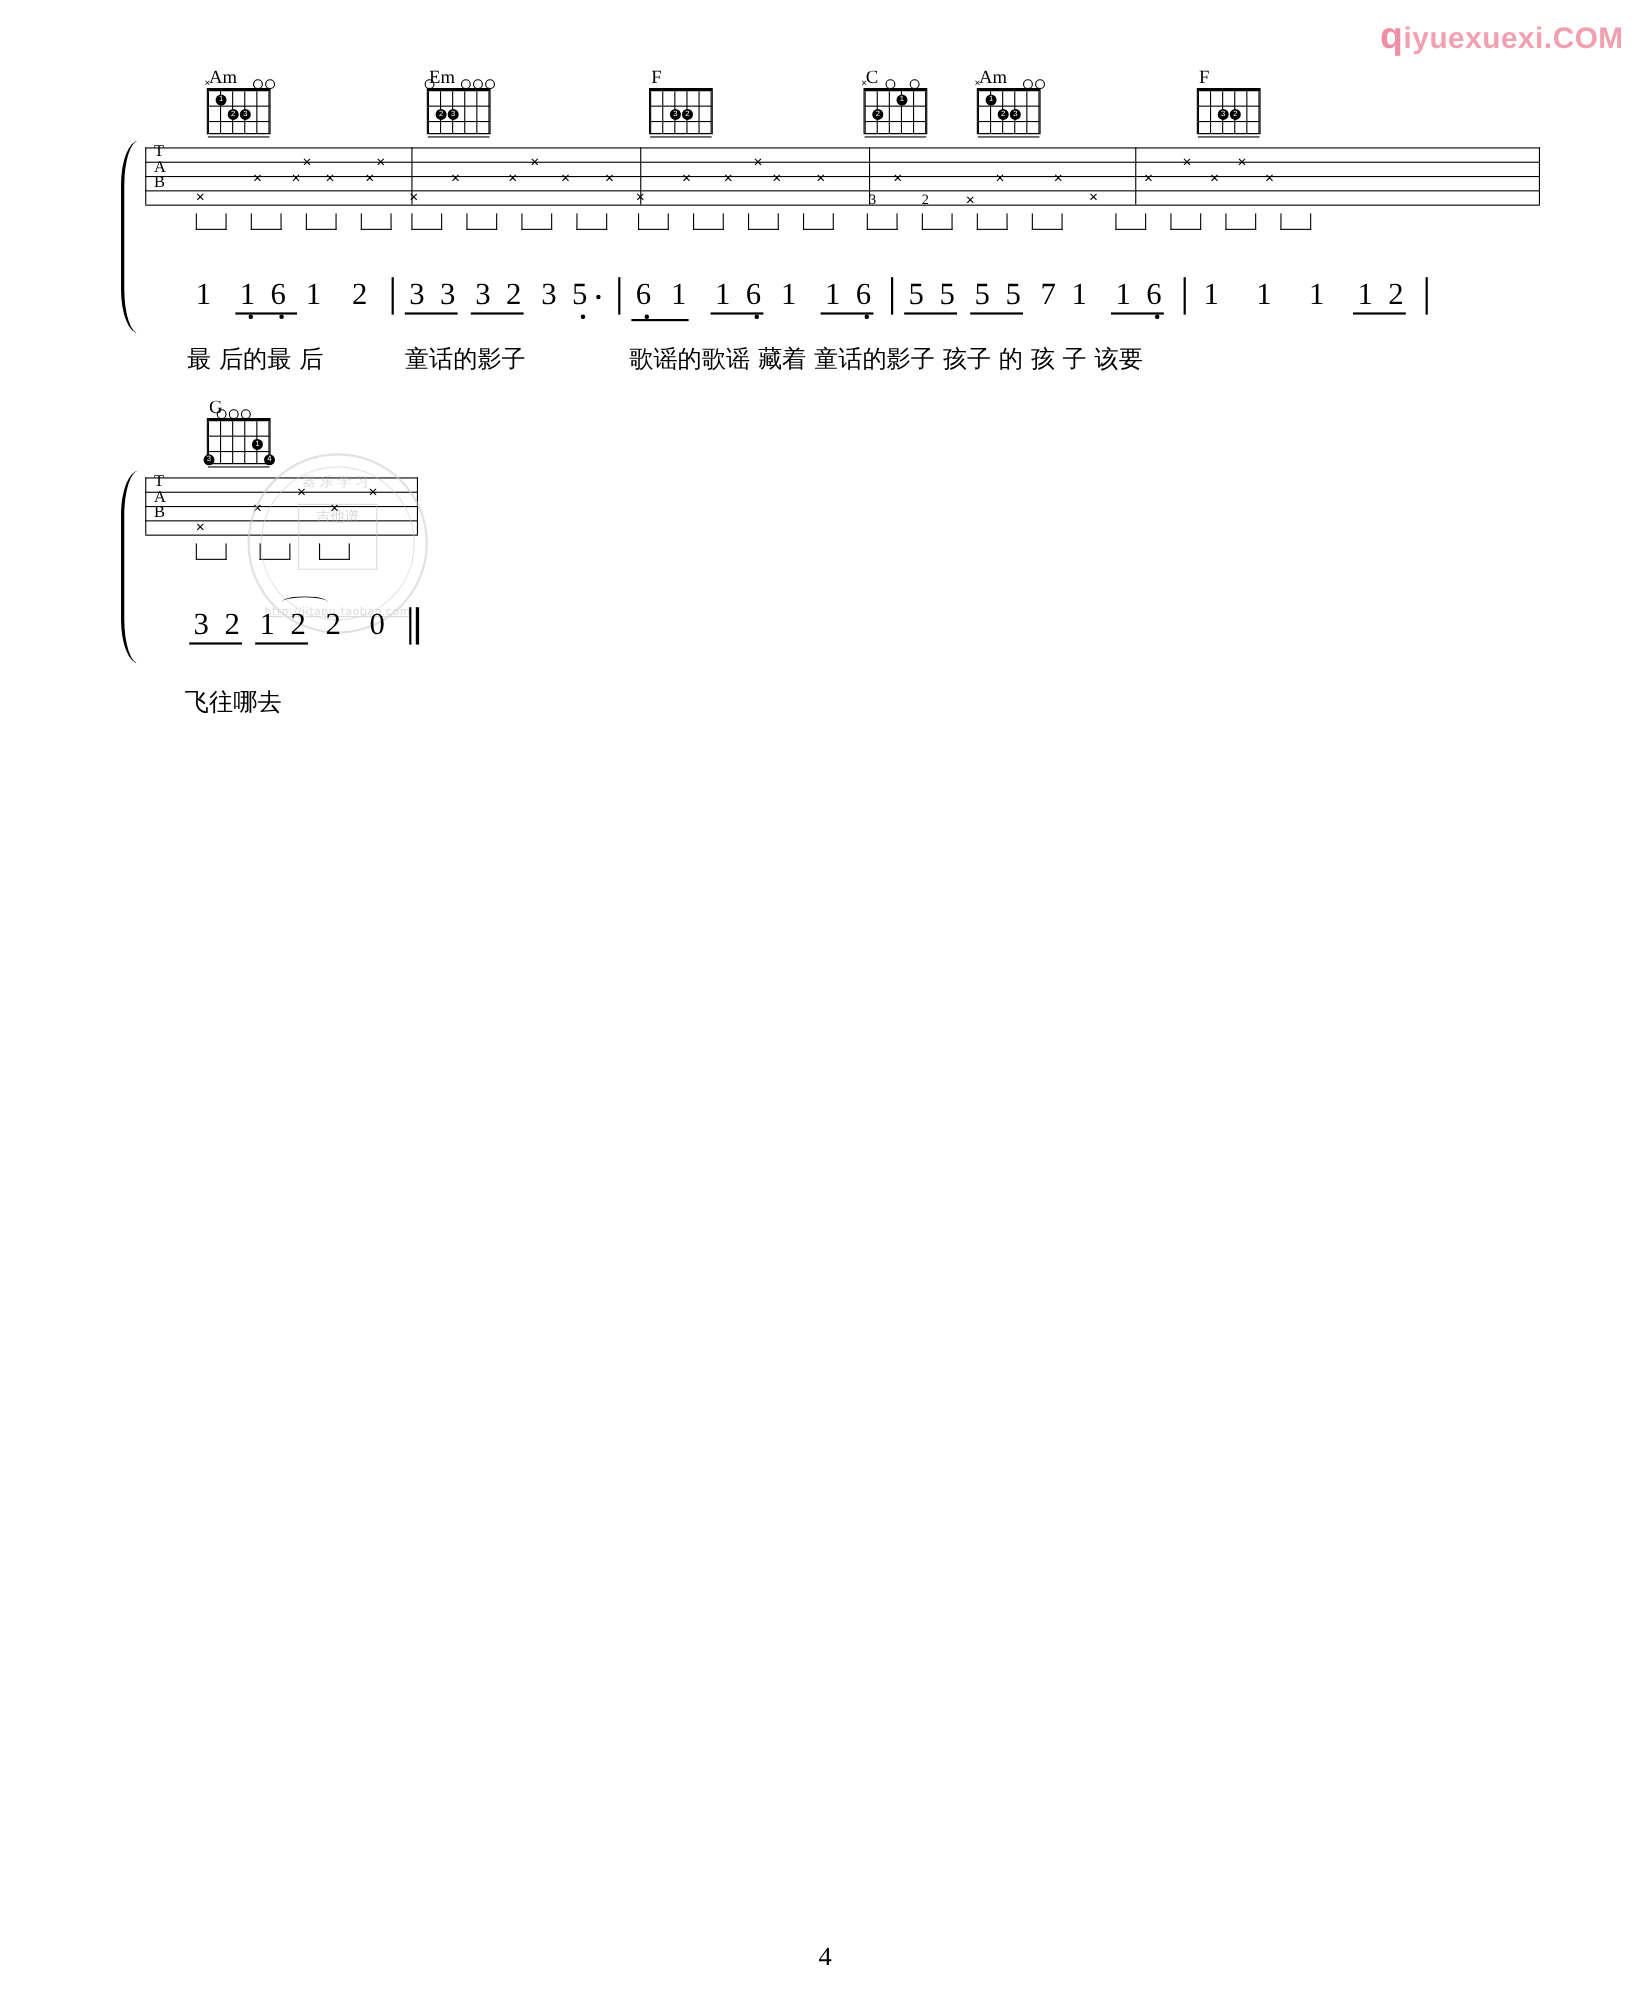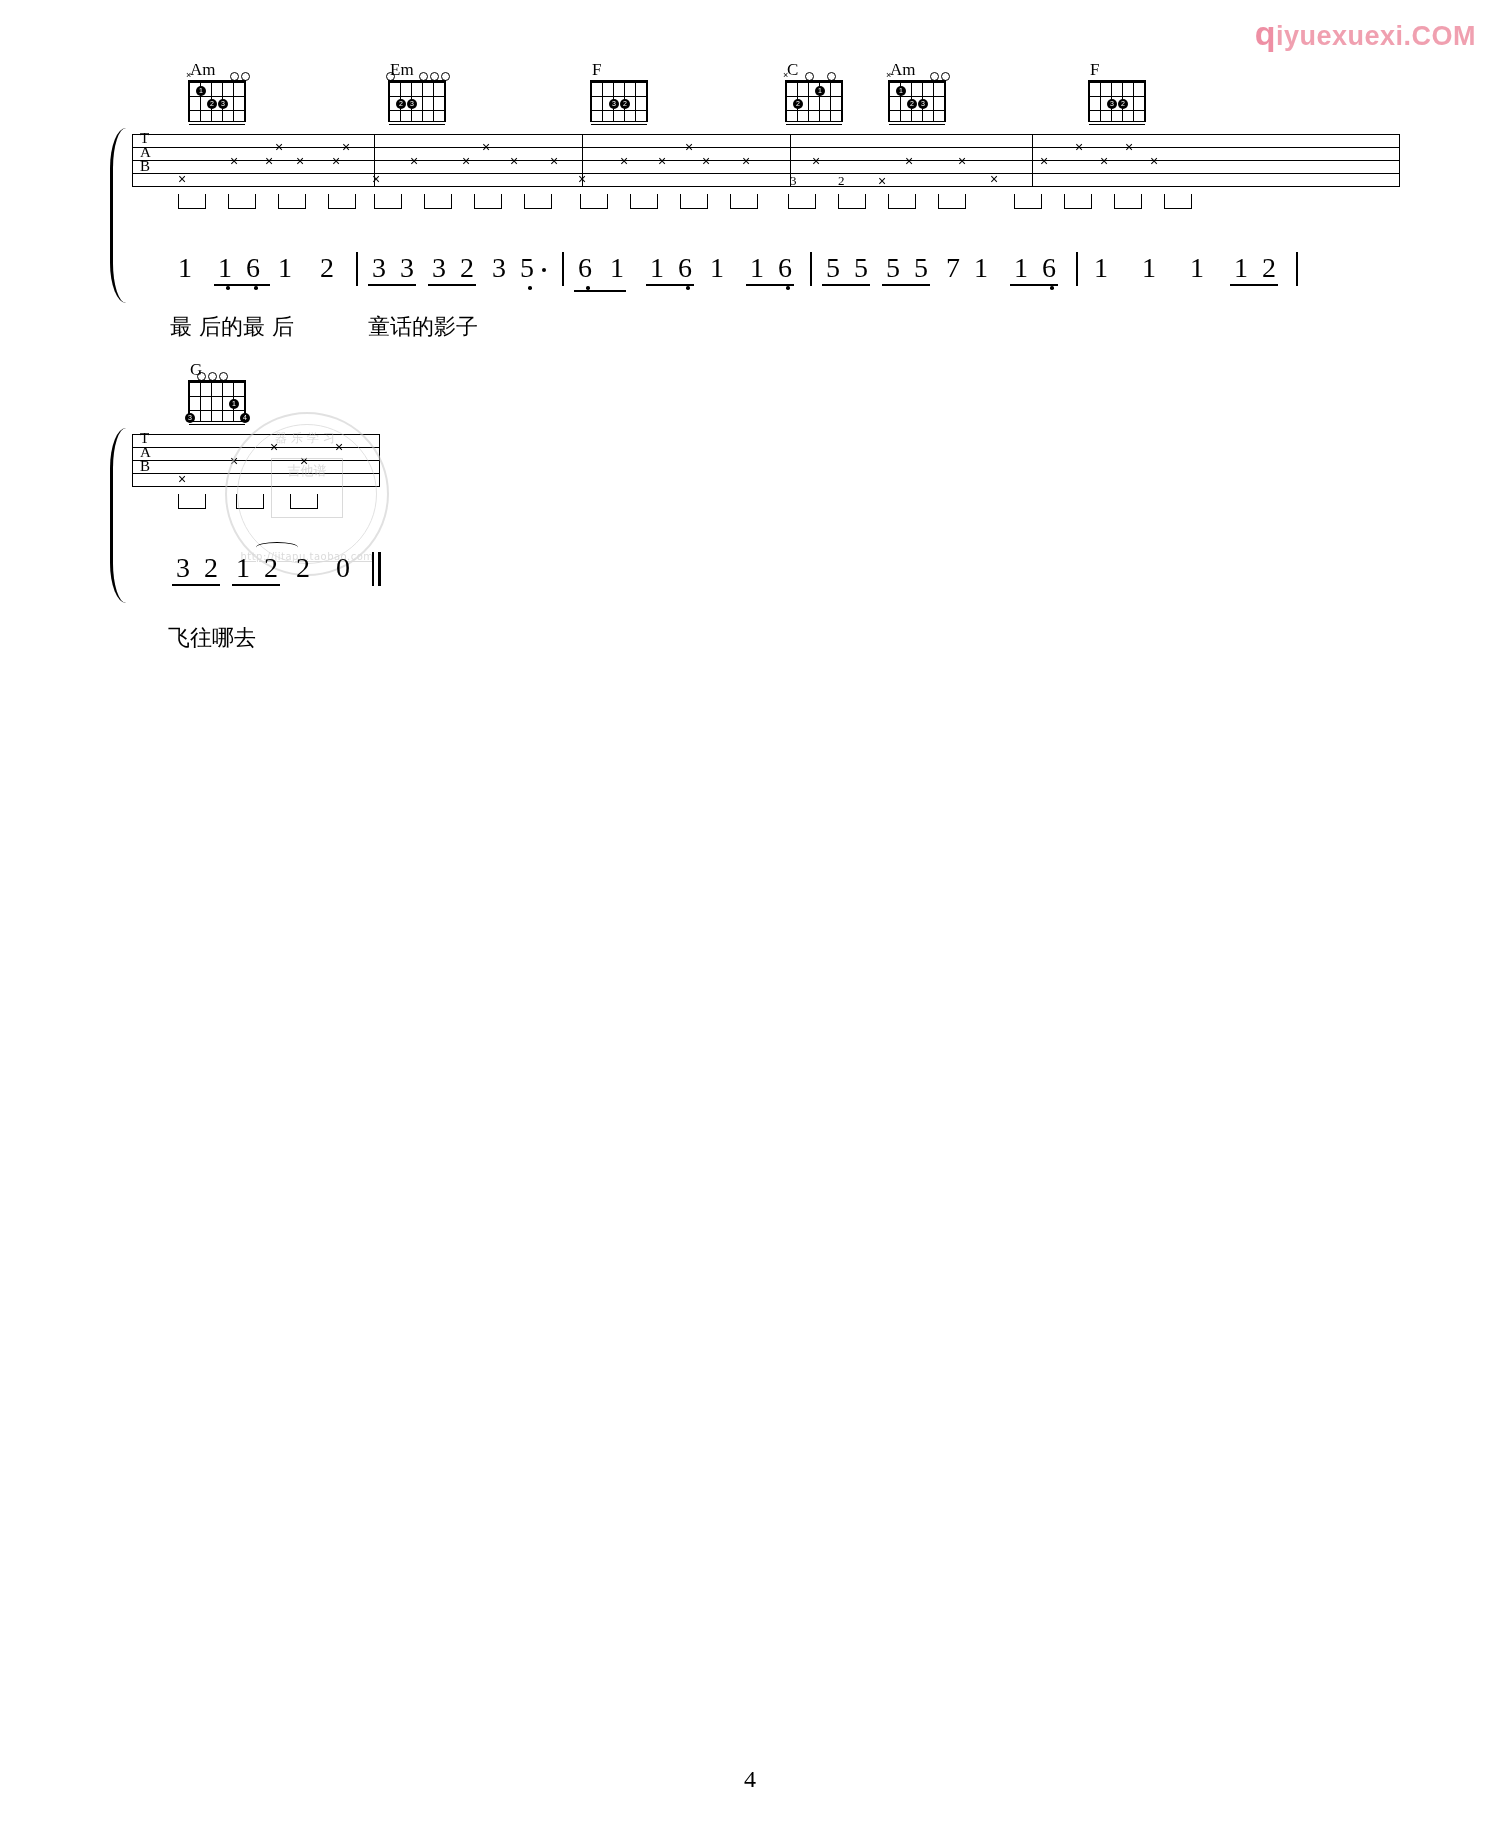--- a/index.html
+++ b/index.html
@@ -536,20 +536,21 @@
     <div class="note" style="left:1032px;top:0">1</div>
     <div class="note" style="left:1080px;top:0">1</div>
     <div class="note" style="left:1124px;top:0">1</div>
     <div class="note" style="left:1152px;top:0">2</div>
     <div class="underline1" style="left:1120px;top:30px;width:48px"></div>
     <div class="measure-bar" style="left:1186px;top:-2px;height:34px"></div>
   </div>
 
   <div class="lyric" style="left:60px;top:250px">最  后的最  后</div>
   <div class="lyric" style="left:258px;top:250px">童话的影子</div>
+  <div class="lyric" style="left:462px;top:250px">歌谣的歌谣 藏着  童话的影子 孩子  的  孩  子  该要</div>
 </div>
 
 <div class="system" id="system-2">
 
   <div class="chord-row">
 
     <div class="chord" style="left:78px;top:0;">
       <div class="name">G</div>
       <div class="grid">
         <div class="v" style="left:0px"></div>

